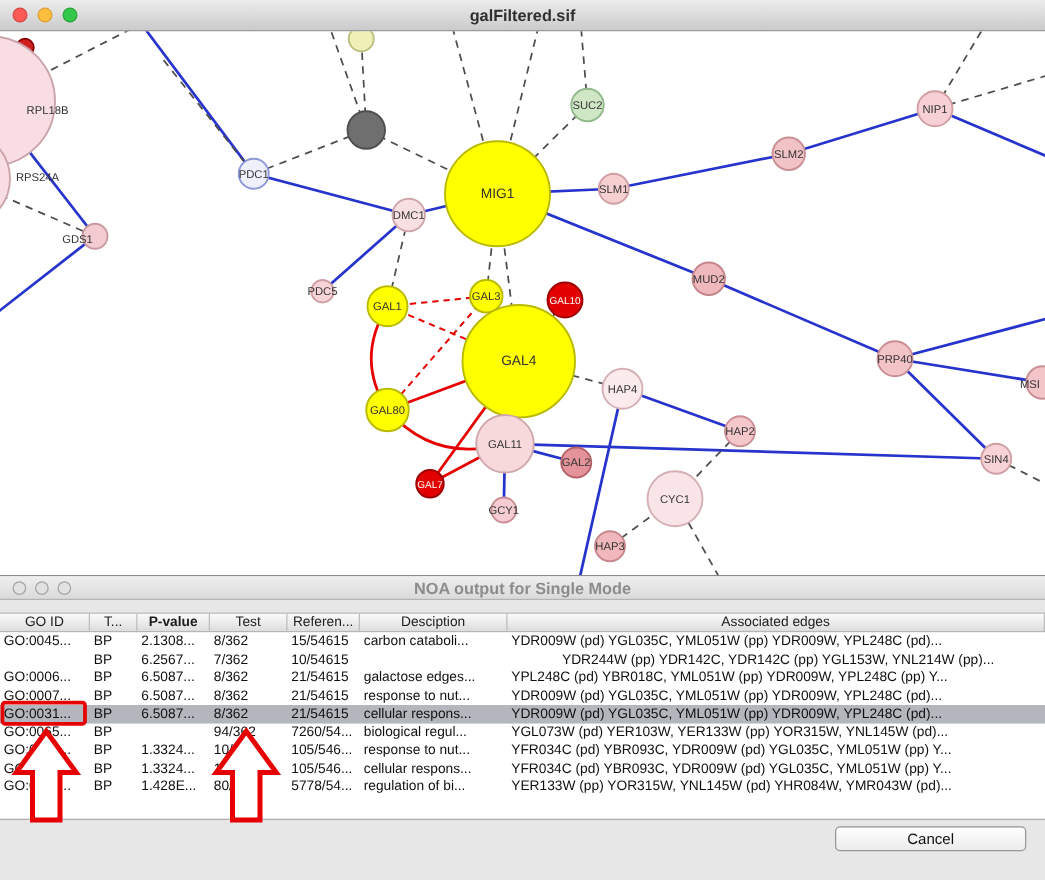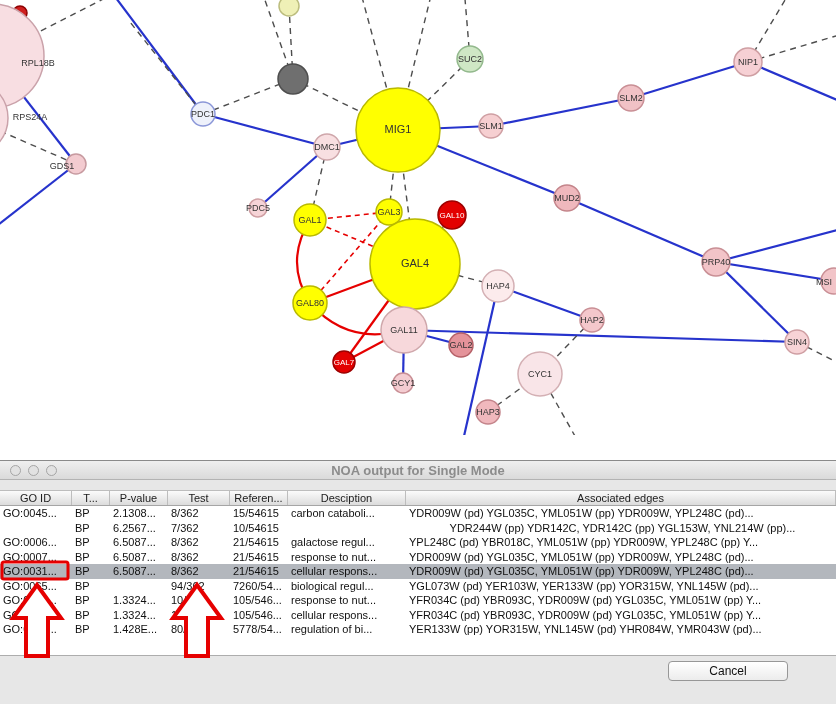--- a/index.html
+++ b/index.html
@@ -51,28 +51,36 @@
     font-size:11px;line-height:14.5px;padding-left:3px;color:#101010;
     box-sizing:border-box;overflow:hidden;white-space:nowrap;flex:none;
   }
   .btn{
     position:absolute;top:200px;height:20px;border-radius:4px;
     background:linear-gradient(#ffffff,#ececec);border:1px solid #979797;
     font-size:12px;color:#101010;text-align:center;line-height:18px;box-sizing:border-box;
     cursor:default;
   }
   .btn.save{left:458px;width:145px;}
-  .btn.cancel{left:668px;width:120px;}
+  .btn.cancel{left:668px;width:153px;}
   
   .overlay{position:absolute;top:0;left:0;width:836px;height:704px;pointer-events:none;z-index:50;}
 </style>
 </head>
 <body>
 
 <div class="top-window">
+  <div class="titlebar">
+    <div class="lights">
+      <span class="light red"></span>
+      <span class="light yellow"></span>
+      <span class="light green"></span>
+    </div>
+    <span class="title">galFiltered.sif</span>
+  </div>
   <svg class="network" width="836" height="435" viewBox="0 0 836 435" xmlns="http://www.w3.org/2000/svg">
       <line x1="-8" y1="56" x2="76" y2="164" stroke="#2633cc" stroke-width="2.2"></line>
       <line x1="76" y1="164" x2="-15" y2="235" stroke="#2633cc" stroke-width="2.2"></line>
       <line x1="95" y1="-30" x2="203" y2="114" stroke="#2633cc" stroke-width="2.2"></line>
       <line x1="203" y1="114" x2="327" y2="147" stroke="#2633cc" stroke-width="2.2"></line>
       <line x1="258" y1="208" x2="327" y2="147" stroke="#2633cc" stroke-width="2.2"></line>
       <line x1="327" y1="147" x2="398" y2="130" stroke="#2633cc" stroke-width="2.2"></line>
       <line x1="398" y1="130" x2="491" y2="126" stroke="#2633cc" stroke-width="2.2"></line>
       <line x1="491" y1="126" x2="631" y2="98" stroke="#2633cc" stroke-width="2.2"></line>
       <line x1="631" y1="98" x2="748" y2="62" stroke="#2633cc" stroke-width="2.2"></line>
@@ -189,21 +197,21 @@
       <span class="light2"></span>
       <span class="light2"></span>
     </div>
     <span class="title">NOA output for Single Mode</span>
   </div>
 
   <div class="table">
     <div class="thead">
         <div class="th" style="width: 72px;">GO ID</div>
         <div class="th" style="width: 38px;">T...</div>
-        <div class="th" style="width: 58px;">P-value</div>
+        <div class="th" style="width: 58px; font-weight: bold;">P-value</div>
         <div class="th" style="width: 62px;">Test</div>
         <div class="th" style="width: 58px;">Referen...</div>
         <div class="th" style="width: 118px;">Desciption</div>
         <div class="th" style="width: 430px;">Associated edges</div>
       </div>
     <div class="tbody">
         <div class="tr">
           <div class="td" style="width: 72px;">GO:0045...</div>
           <div class="td" style="width: 38px;">BP</div>
           <div class="td" style="width: 58px;">2.1308...</div>
@@ -220,21 +228,21 @@
           <div class="td" style="width: 58px;">10/54615</div>
           <div class="td" style="width: 118px; margin-top: 36px;">protein import i...</div>
           <div class="td" style="width: 430px; text-align: center;">YDR244W (pp) YDR142C, YDR142C (pp) YGL153W, YNL214W (pp)...</div>
         </div>
         <div class="tr">
           <div class="td" style="width: 72px;">GO:0006...</div>
           <div class="td" style="width: 38px;">BP</div>
           <div class="td" style="width: 58px;">6.5087...</div>
           <div class="td" style="width: 62px;">8/362</div>
           <div class="td" style="width: 58px;">21/54615</div>
-          <div class="td" style="width: 118px;">galactose regul...</div>
+          <div class="td" style="width: 118px;">galactose edges...</div>
           <div class="td" style="width: 430px;">YPL248C (pd) YBR018C, YML051W (pp) YDR009W, YPL248C (pp) Y...</div>
         </div>
         <div class="tr">
           <div class="td" style="width: 72px;">GO:0007...</div>
           <div class="td" style="width: 38px;">BP</div>
           <div class="td" style="width: 58px;">6.5087...</div>
           <div class="td" style="width: 62px;">8/362</div>
           <div class="td" style="width: 58px;">21/54615</div>
           <div class="td" style="width: 118px;">response to nut...</div>
           <div class="td" style="width: 430px;">YDR009W (pd) YGL035C, YML051W (pp) YDR009W, YPL248C (pd)...</div>

